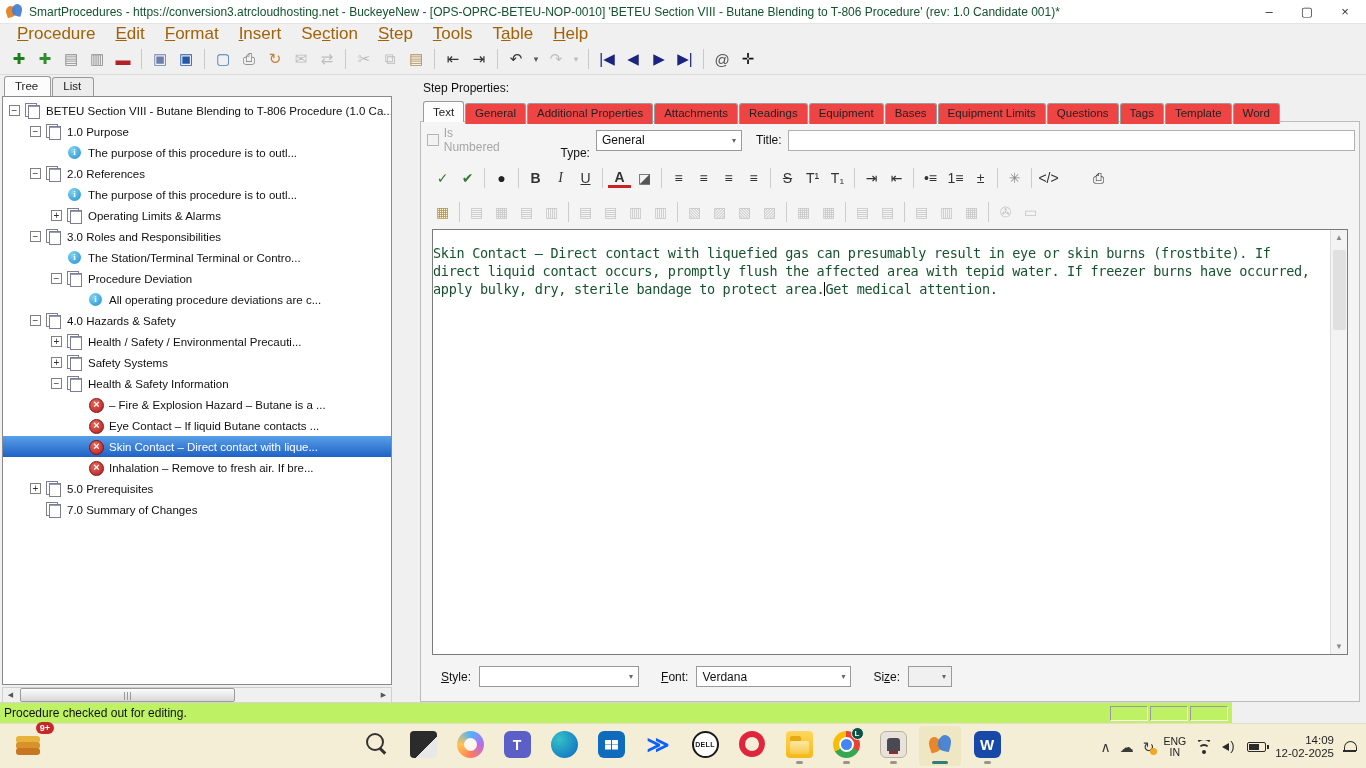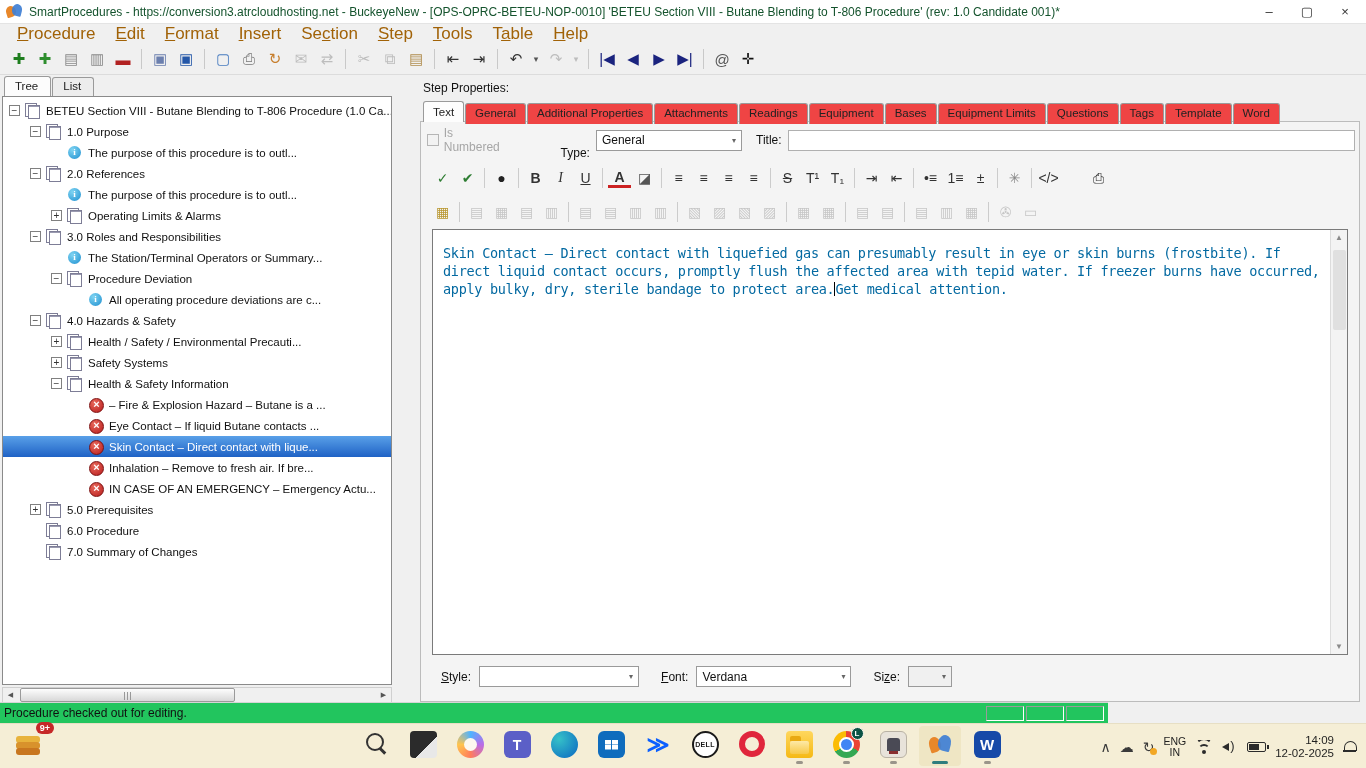--- a/index.html
+++ b/index.html
@@ -70,38 +70,38 @@
   .fbtn { display:inline-flex; align-items:center; justify-content:center; min-width:23px; height:24px; margin:0 1px; font-size:14px; color:#333;}
   .fbtn.disabled { color:#c6c6c6 !important;}
   .fbtn.b { font-weight:bold;} .fbtn.i { font-style:italic; font-family:"Liberation Serif",serif;} .fbtn.u { text-decoration:underline;}
   .fbtn.strike { text-decoration:line-through;}
   .fbtn.fontcolor { font-weight:bold; border-bottom:3px solid #cc2222; height:20px;}
   .fbtn.gap { margin-left:26px;}
   .fsep { width:1px; height:20px; background:#cccccc; margin:0 4px;}
 
   
   #editor { position:absolute; left:432px; top:229px; width:916px; height:426px; background:#fff; border:1px solid #7a7a7a;}
-  #editor-text { position:absolute; left:10px; top:14px; right:26px; font-family:"DejaVu Sans Mono","Liberation Mono",monospace; font-size:13.5px; line-height:18px; color:#0369a1; letter-spacing:-0.3px;}
+  #editor-text { position:absolute; left:0; top:14px; right:26px; font-family:"DejaVu Sans Mono","Liberation Mono",monospace; font-size:13.5px; line-height:18px; color:#14532d; letter-spacing:-0.3px;}
   .caret { display:inline-block; width:1px; height:14px; background:#000; vertical-align:-2px;}
   #vscroll { position:absolute; right:0; top:0; width:17px; height:100%; background:#f3f3f3; border-left:1px solid #dcdcdc; display:flex; flex-direction:column; align-items:center; justify-content:space-between; padding:3px 0;}
   #vscroll .sarrow { font-size:8px; color:#8a8a8a;}
   #vscroll .vthumb { position:absolute; top:20px; left:2px; width:13px; height:80px; background:#e0e0e0; border-radius:2px;}
 
   
   #bottomrow { position:absolute; left:441px; top:666px; width:915px; display:flex; align-items:center; font-size:12px; color:#111;}
   #style-combo { width:160px; margin-left:8px;}
   #font-combo { width:155px; margin-left:8px;}
   #size-combo { width:44px; margin-left:8px; background:#f0f0f0; color:#888;}
   .lbl { white-space:nowrap;}
   .lbl u { text-decoration:underline;}
   #font-lbl { margin-left:22px;}
   #size-lbl { margin-left:22px;}
 
   
-  #statusbar { position:absolute; left:0; top:702px; width:1108px; height:21px; background:#22c55e; border-top:1px solid #d5d5d5; display:flex; align-items:center; font-size:12px; color:#111; padding-left:4px;}
+  #statusbar { position:absolute; left:0; top:702px; width:1232px; height:21px; background:#bef264; border-top:1px solid #d5d5d5; display:flex; align-items:center; font-size:12px; color:#111; padding-left:4px;}
   .spanes { position:absolute; right:4px; top:3px; display:flex; gap:2px;}
   .spane { width:38px; height:15px; border:1px solid; border-color:#9a9a9a #fff #fff #9a9a9a;}
 
   
   #taskbar { position:absolute; left:0; top:723px; width:1366px; height:45px; background:#f5eed6; border-top:1px solid #e7dfc4; display:flex; align-items:center;}
   #tb-left { position:absolute; left:12px; top:4px; width:38px; height:38px;}
   .stackico { position:absolute; left:4px; top:8px; width:24px; height:20px;}
   .stackico i { position:absolute; left:0; width:24px; height:7px; border-radius:3px; display:block;}
   .stackico i:nth-child(1){ top:0; background:#e8b33c;}
   .stackico i:nth-child(2){ top:6px; background:#d8922c;}
@@ -264,21 +264,21 @@
           <span>Operating Limits &amp; Alarms</span>
         </div>
         <div class="trow" style="padding-left: 27px;">
           <span class="exp minus">−</span>
           <span class="ico ico-pages"></span>
           <span>3.0 Roles and Responsibilities</span>
         </div>
         <div class="trow" style="padding-left: 48px;">
           <span class="exp none"></span>
           <span class="ico ico-info"></span>
-          <span>The Station/Terminal Operators or Summary...</span>
+          <span>The Station/Terminal Terminal or Contro...</span>
         </div>
         <div class="trow" style="padding-left: 48px;">
           <span class="exp minus">−</span>
           <span class="ico ico-pages"></span>
           <span>Procedure Deviation</span>
         </div>
         <div class="trow" style="padding-left: 69px;">
           <span class="exp none"></span>
           <span class="ico ico-info"></span>
           <span>All operating procedure deviations are c...</span>
@@ -316,34 +316,24 @@
         <div class="trow selected" style="padding-left: 69px;">
           <span class="exp none"></span>
           <span class="ico ico-error"></span>
           <span>Skin Contact – Direct contact with lique...</span>
         </div>
         <div class="trow" style="padding-left: 69px;">
           <span class="exp none"></span>
           <span class="ico ico-error"></span>
           <span>Inhalation – Remove to fresh air. If bre...</span>
         </div>
-        <div class="trow" style="padding-left: 69px;">
-          <span class="exp none"></span>
-          <span class="ico ico-error"></span>
-          <span>IN CASE OF AN EMERGENCY – Emergency Actu...</span>
-        </div>
         <div class="trow" style="padding-left: 27px;">
           <span class="exp plus">+</span>
           <span class="ico ico-pages"></span>
           <span>5.0 Prerequisites</span>
-        </div>
-        <div class="trow" style="padding-left: 27px;">
-          <span class="exp none"></span>
-          <span class="ico ico-pages"></span>
-          <span>6.0 Procedure</span>
         </div>
         <div class="trow" style="padding-left: 27px;">
           <span class="exp none"></span>
           <span class="ico ico-pages"></span>
           <span>7.0 Summary of Changes</span>
         </div>
       </div>
     <div id="hscroll">
       <span class="sarrow">◀</span>
       <div class="strack">

